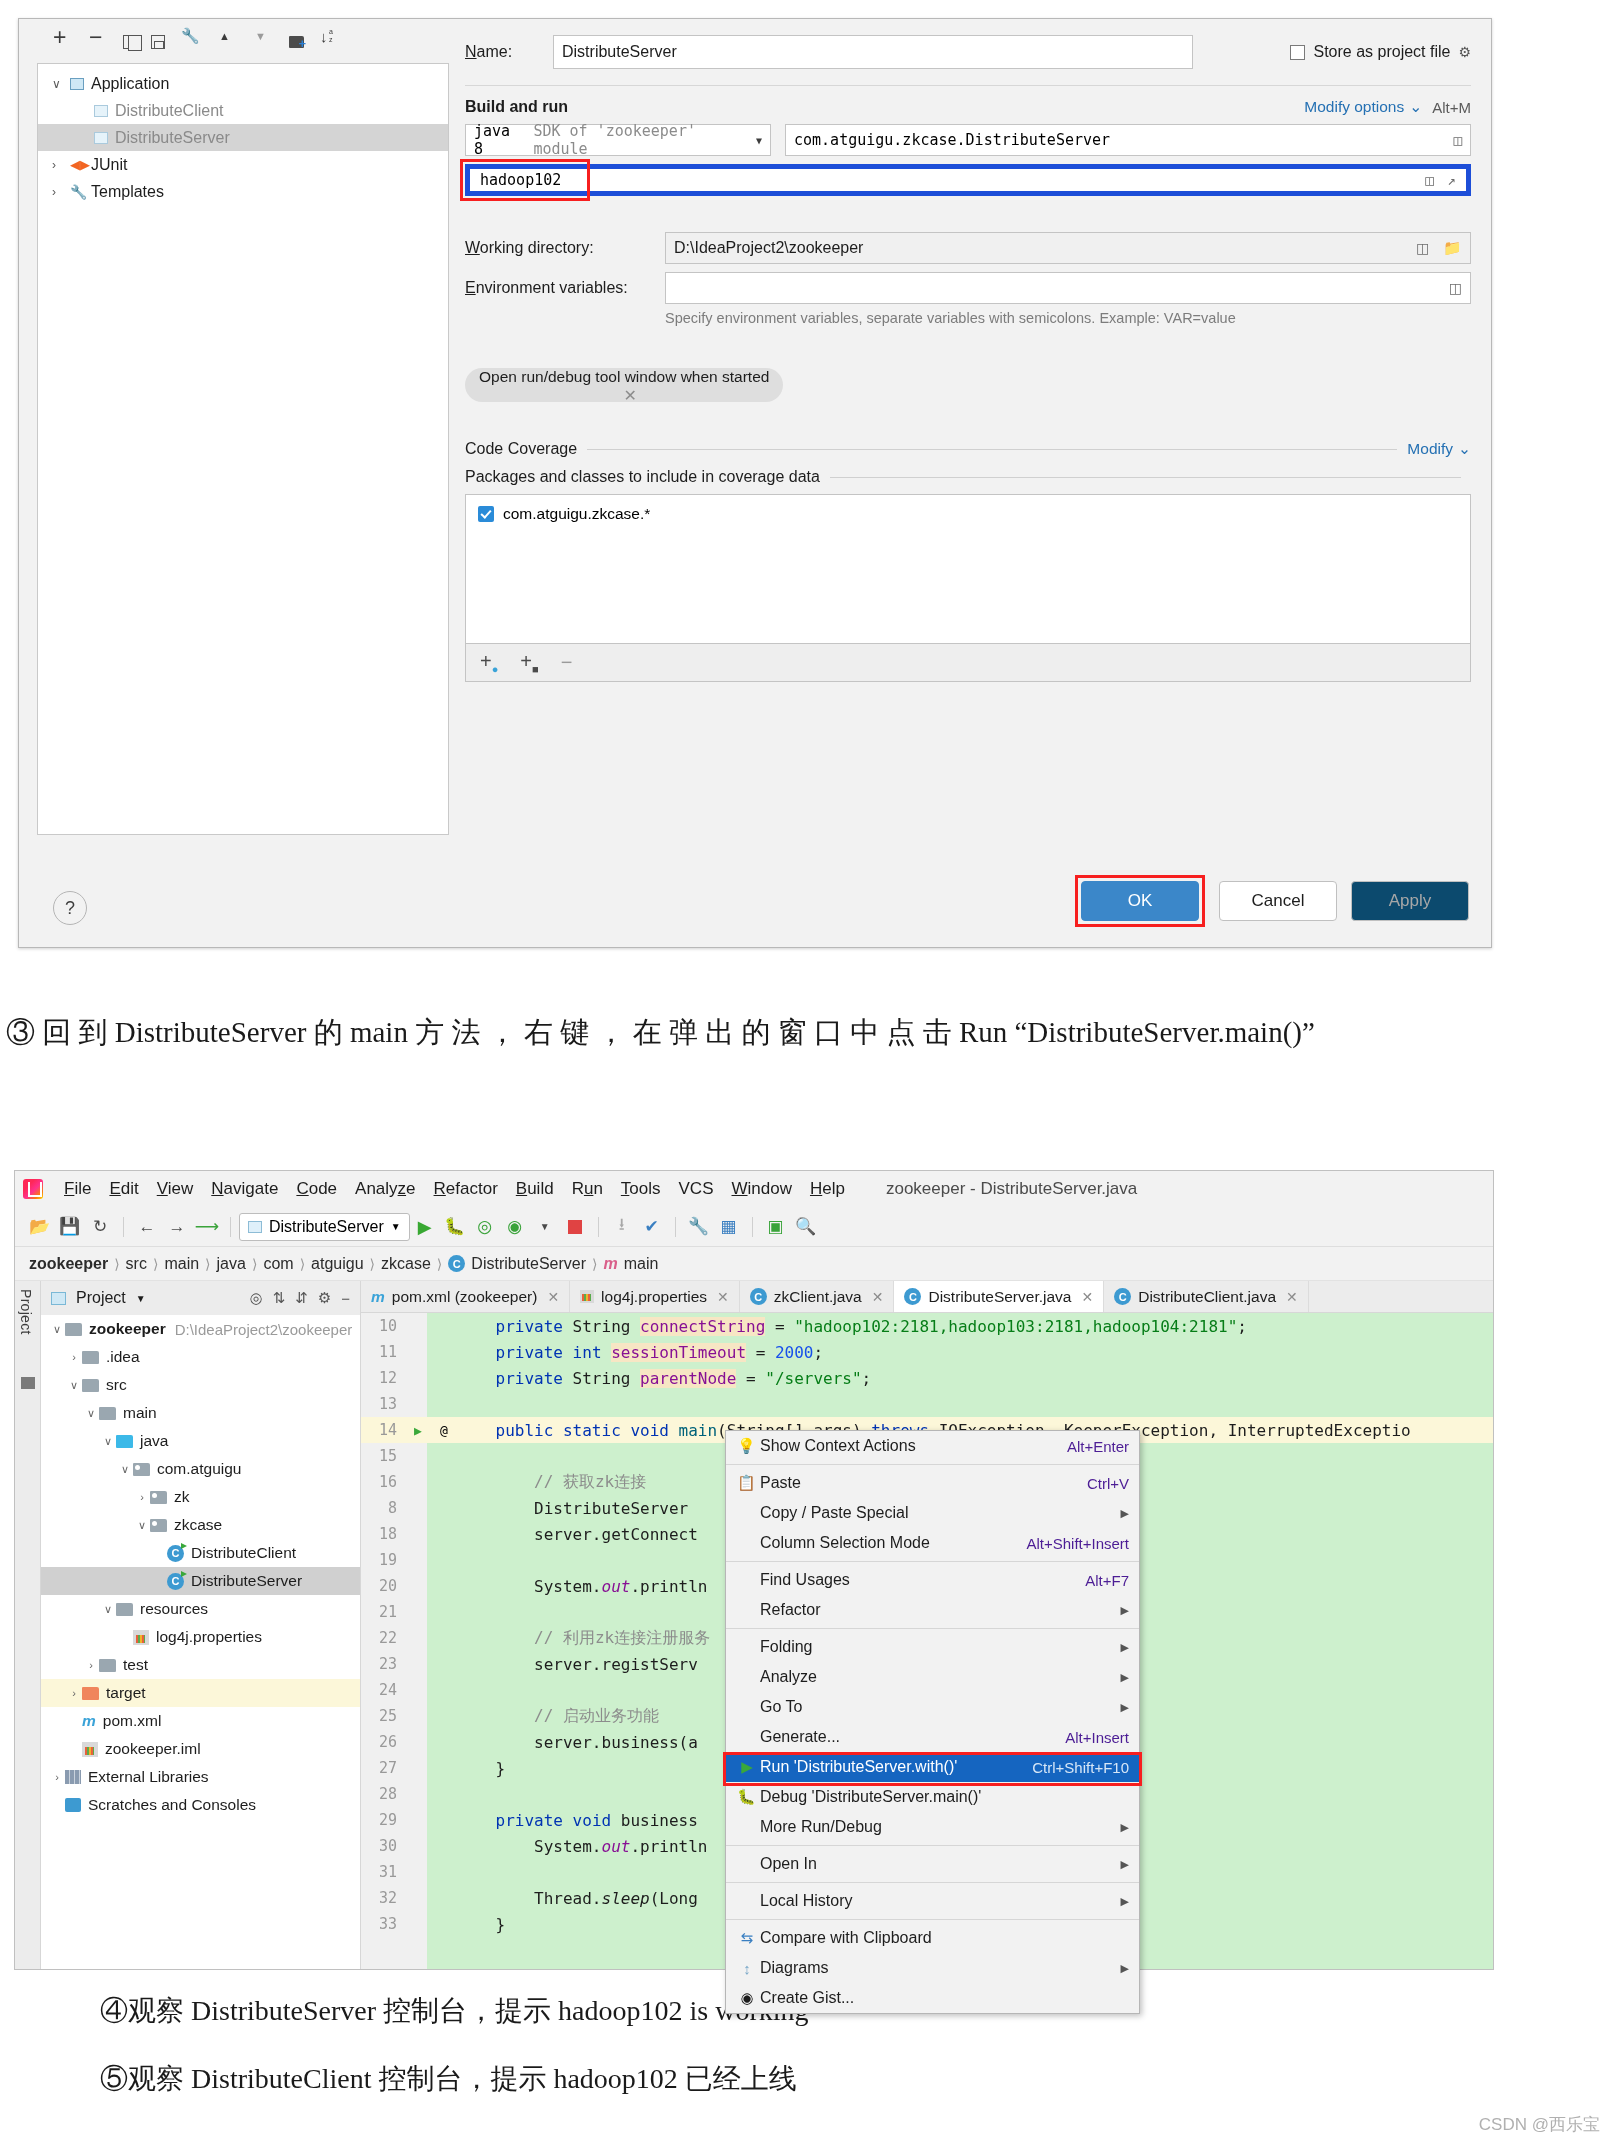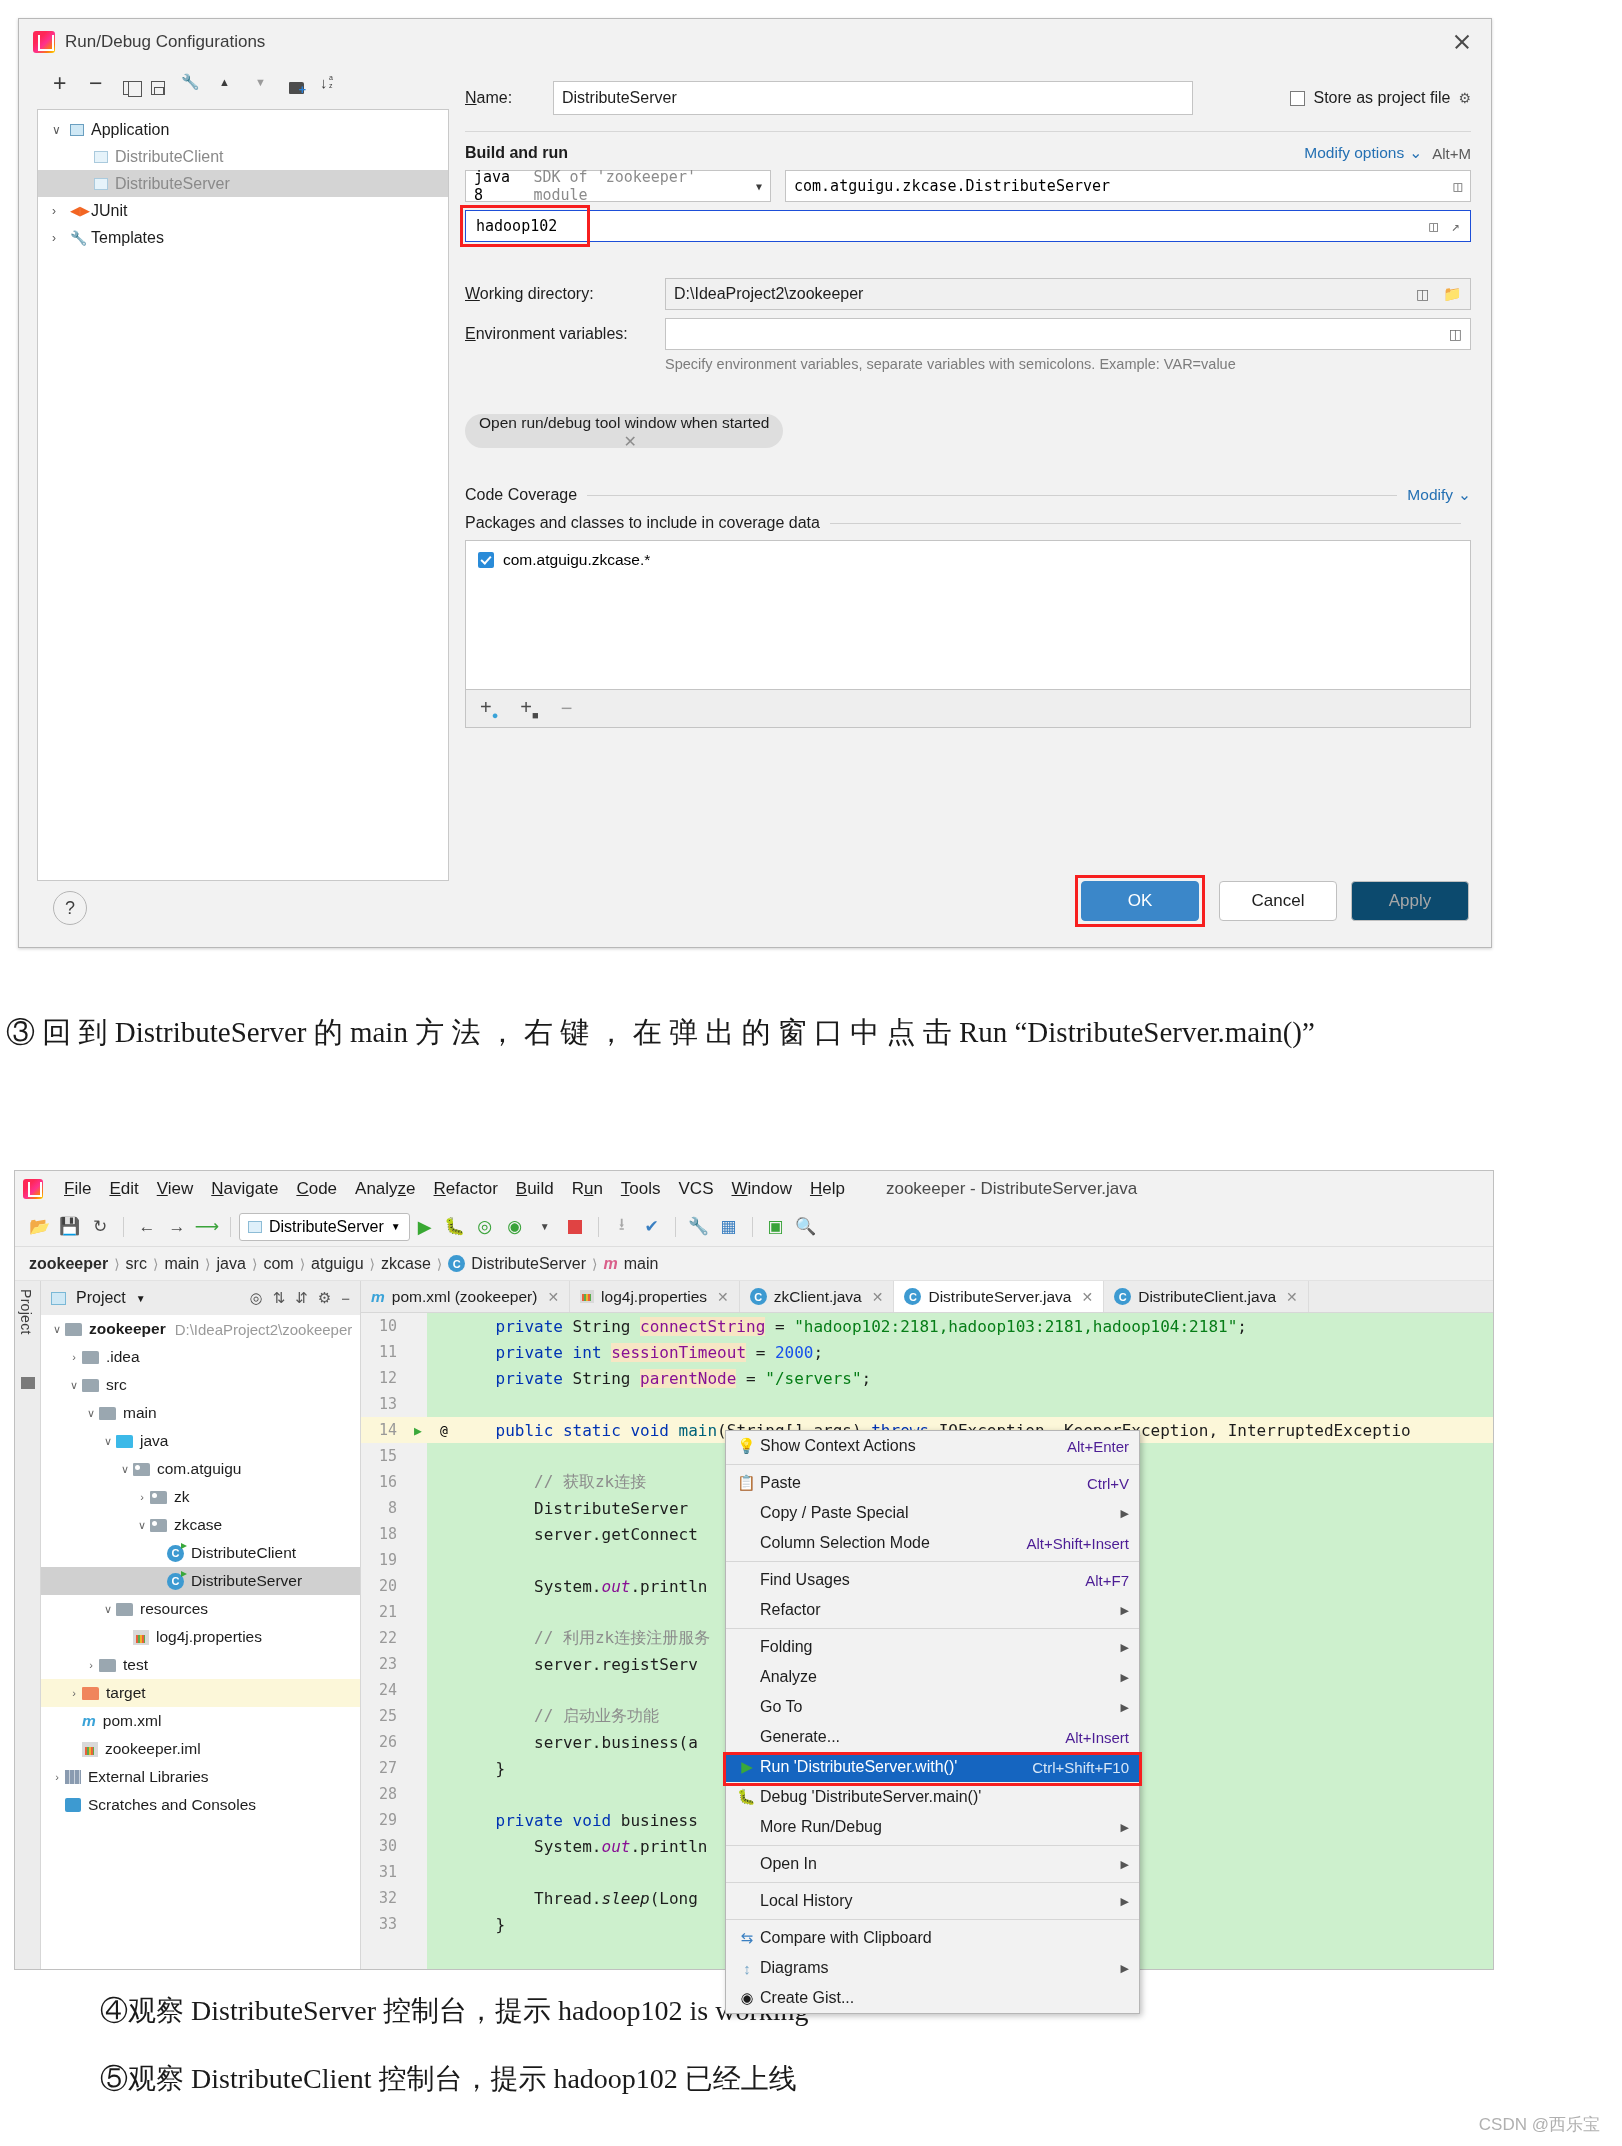--- a/index.html
+++ b/index.html
@@ -99,21 +99,21 @@
   .sdk-box .g { color:#8b8b8b; margin-left:6px; }
   .caret { margin-left:auto; font-size:10px; color:#3c3c3c; }
 
   .cls-box {
     flex:1; height:32px; background:#fff; border:1px solid #c4c4c4;
     display:flex; align-items:center; padding:0 8px; font-size:15px; margin-left:14px;
   }
   .mini-ic { margin-left:auto; color:#6c6c6c; font-size:14px; }
 
   .args-row { display:flex; align-items:center; margin-top:8px; position:relative; }
-  .args-box { flex:1; height:32px; background:#fff; border:1px solid #1d4ed8; display:flex; align-items:center; padding:0 10px; font-size:15px; }
+  .args-box { flex:1; height:32px; background:#fff; border:5px solid #1d4ed8; display:flex; align-items:center; padding:0 10px; font-size:15px; }
   .redbox { position:absolute; border:3px solid #f71f1f; left:-5px; top:-5px; width:130px; height:42px; pointer-events:none; }
 
   .hint { font-size:14.5px; color:#7c7c7c; margin-top:6px; }
   .chip {
     display:inline-flex; align-items:center; background:#dedede; border-radius:18px;
     height:34px; padding:0 14px; font-size:15.5px; color:#1d1d1d;flex-direction:column;
   }
   .chip .x { margin-left:12px; color:#8c8c8c; font-size:16px; cursor:pointer; }
 
   .cov-list { background:#fff; border:1px solid #c4c4c4; height:150px; margin-top:8px; padding:10px 12px; }
@@ -235,25 +235,20 @@
   .ctx-redbox { position:absolute; left:-3px; right:-3px; height:34px; border:3px solid #f71f1f; pointer-events:none; }
 
   .cap-2 { left:100px; top:1990px; font-size:28px; line-height:1.5; }
   .cap-3 { left:100px; top:2058px; font-size:28px; line-height:1.5; }
   .watermark { position:absolute; right:22px; bottom:10px; font-size:17px; color:#b0b0b0; font-family:"Liberation Sans",sans-serif;}
 </style>
 </head>
 <body>
 
 <div class="rd-dialog">
-  <div class="rd-titlebar">
-    <div class="rd-ij-logo"></div>
-    <div class="rd-title">Run/Debug Configurations</div>
-    <div class="rd-close"></div>
-  </div>
 
   <div class="rd-body">
 
     <div class="rd-left">
       <div class="rd-toolbar">
         <span class="tb-ic tb-plus"></span>
         <span class="tb-ic tb-minus"></span>
         <span class="tb-ic tb-copy"></span>
         <span class="tb-ic tb-save"></span>
         <span class="tb-ic tb-wrench"></span>

